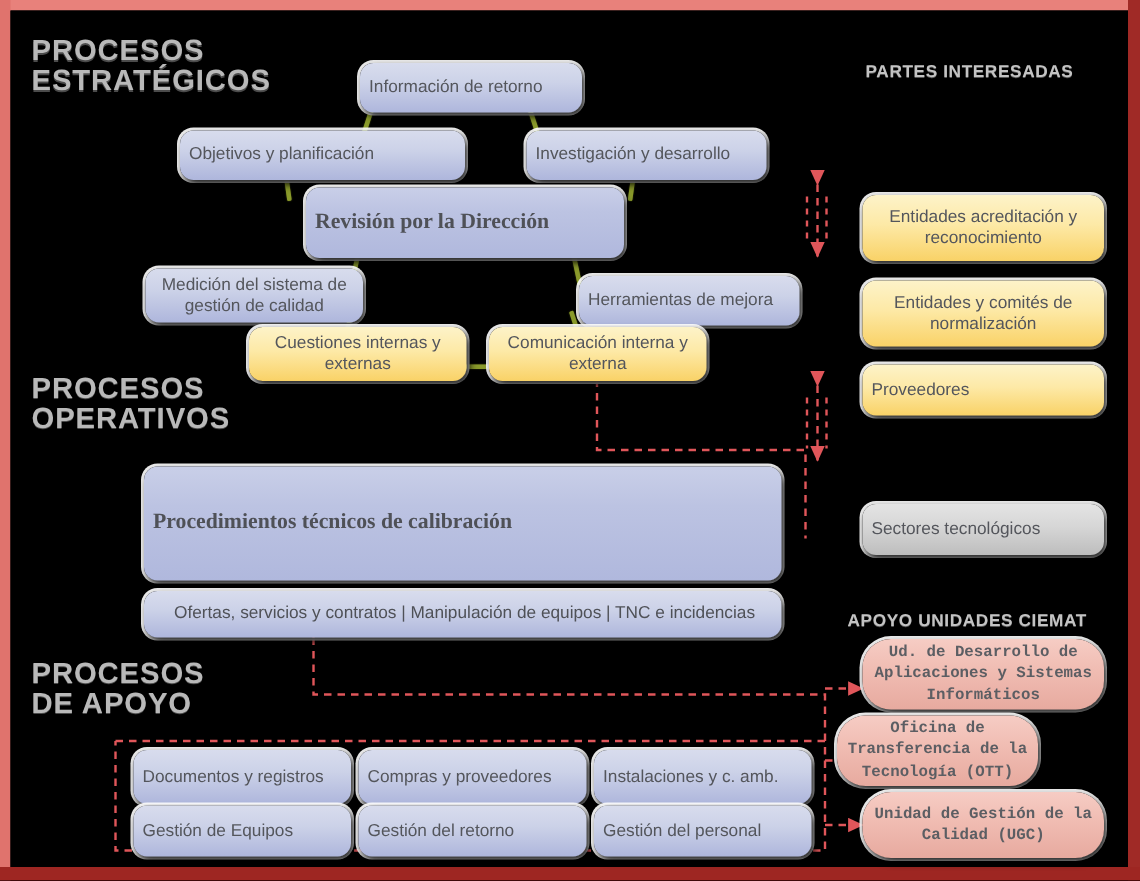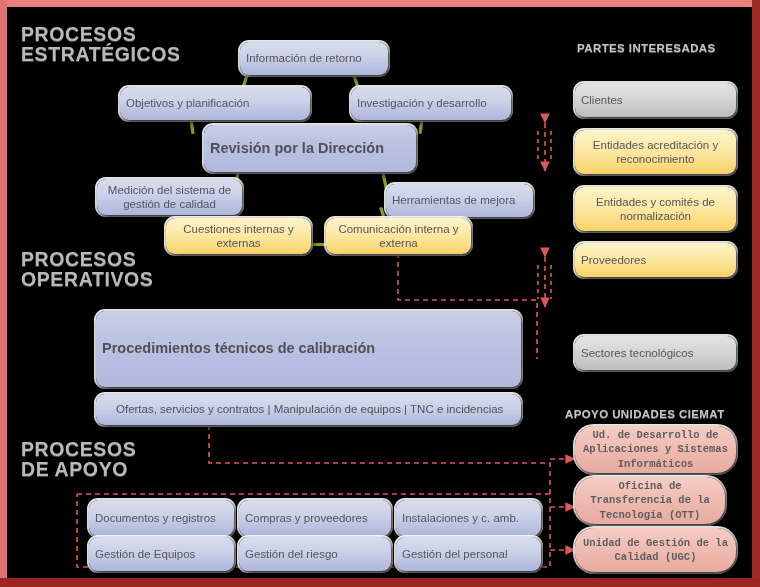--- a/index.html
+++ b/index.html
@@ -33,21 +33,21 @@
   .node{
     position:absolute;box-sizing:border-box;
     border-radius:9px;
     display:flex;align-items:center;justify-content:flex-start;
     text-align:center;color:#54565c;
     font-size:11.5px;line-height:1.22;
     padding:2px 6px;
     box-shadow:2px 3px 5px rgba(0,0,0,.85), 0 0 0 2px rgba(255,255,255,.92);
   }
   .blue{background:linear-gradient(#d8dced 0%, #ccd2e8 40%, #aeb6dc 100%);}
-  .blue-big{background:linear-gradient(#c9cfe8 0%,#bcc3e2 35%,#b0b8dd 100%);}
+  .blue-big{background:linear-gradient(#c9cfe8 0%,#bcc3e2 35%,#b0b8dd 100%);font-family:Liberation Serif, serif;}
   .yellow{background:linear-gradient(#fdf3c9 0%,#fde9a6 45%,#f9d267 100%);}
   .grey{background:linear-gradient(#e4e4e4 0%,#d6d6d6 45%,#bdbdbd 100%);}
   .pink{background:linear-gradient(#f6ccc4 0%,#f0bcb2 45%,#e7aa9f 100%);}
   .mono{font-family:"Liberation Mono", monospace;font-size:10.5px;line-height:1.35;font-weight:bold;color:#5c5e63;border-radius:19px;}
   .big-label{font-weight:bold;font-size:14.5px;color:#4f5157;}
   .wide-label{font-size:11.5px;color:#4f5157;padding-left:20px;}
 
   
   .conn{position:absolute;background:#8a9a2b;border-radius:1px;box-shadow:0 0 1px #5e6a18;}
 
@@ -159,46 +159,43 @@
     <div class="node blue" style="left:232px;top:493px;width:152px;height:36px;">
       <span>Compras y proveedores</span>
     </div>
     <div class="node blue" style="left:389px;top:493px;width:145px;height:36px;">
       <span>Instalaciones y c. amb.</span>
     </div>
     <div class="node blue" style="left:82px;top:530px;width:145px;height:34px;">
       <span>Gestión de Equipos</span>
     </div>
     <div class="node blue" style="left:232px;top:530px;width:152px;height:34px;">
-      <span>Gestión del riesgo</span>
+      <span>Gestión del retorno</span>
     </div>
     <div class="node blue" style="left:389px;top:530px;width:145px;height:34px;">
       <span>Gestión del personal</span>
     </div>
 
-    <div class="node grey" style="left:568px;top:76px;width:161px;height:34px;">
-      <span>Clientes</span>
-    </div>
     <div class="node yellow" style="left:568px;top:123px;width:161px;height:44px;">
       <span>Entidades acreditación y reconocimiento</span>
     </div>
     <div class="node yellow" style="left:568px;top:180px;width:161px;height:44px;">
       <span>Entidades y comités de normalización</span>
     </div>
     <div class="node yellow" style="left:568px;top:236px;width:161px;height:34px;">
       <span>Proveedores</span>
     </div>
     <div class="node grey" style="left:568px;top:329px;width:161px;height:34px;">
       <span>Sectores tecnológicos</span>
     </div>
 
     <div class="node pink mono" style="left:568px;top:419px;width:161px;height:47px;">
       <span>Ud. de Desarrollo de Aplicaciones y Sistemas Informáticos</span>
     </div>
-    <div class="node pink mono" style="left:568px;top:470px;width:150px;height:47px;">
+    <div class="node pink mono" style="left:551px;top:470px;width:134px;height:47px;">
       <span>Oficina de Transferencia de la Tecnología (OTT)</span>
     </div>
     <div class="node pink mono" style="left:568px;top:521px;width:161px;height:44px;">
       <span>Unidad de Gestión de la Calidad (UGC)</span>
     </div>
 
   </div>
 </div>
 
 </body></html>

